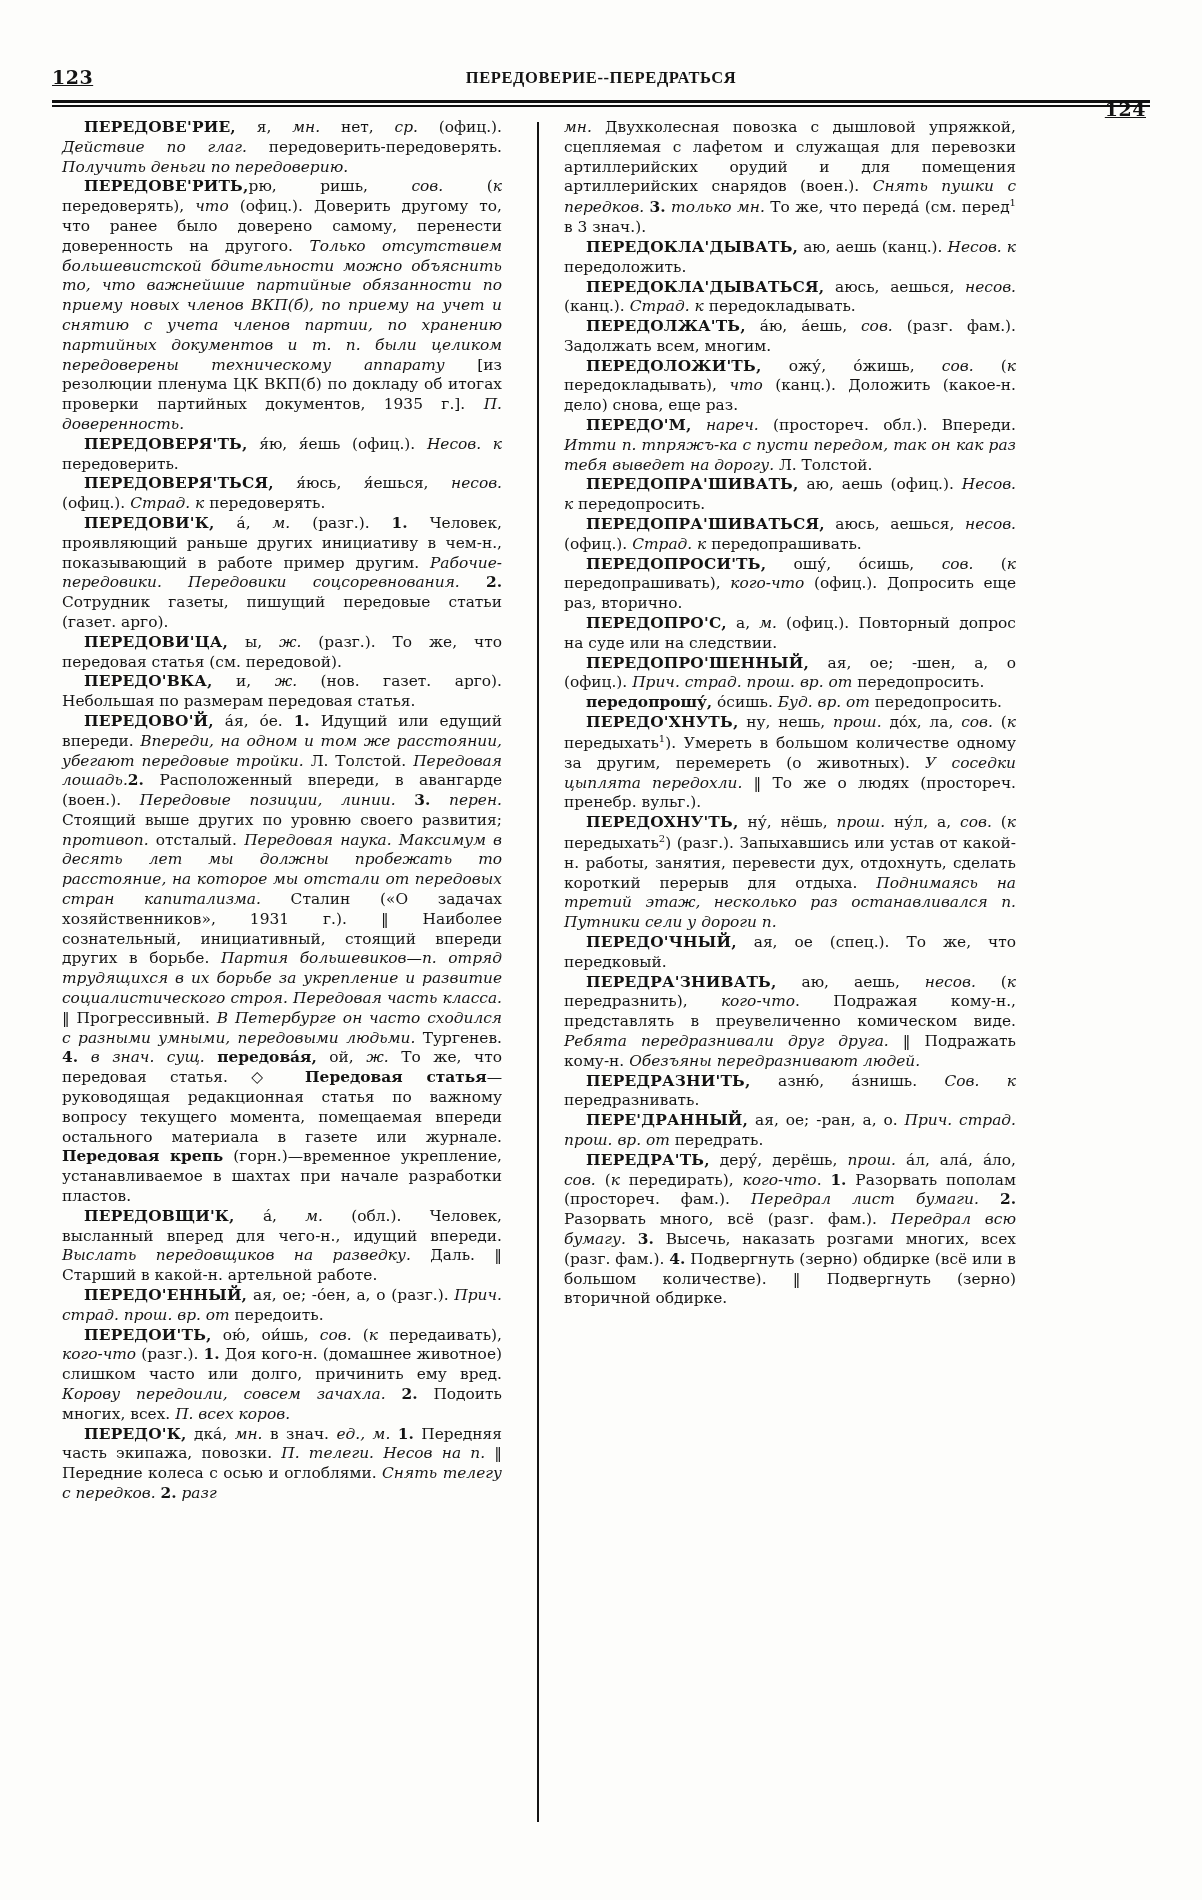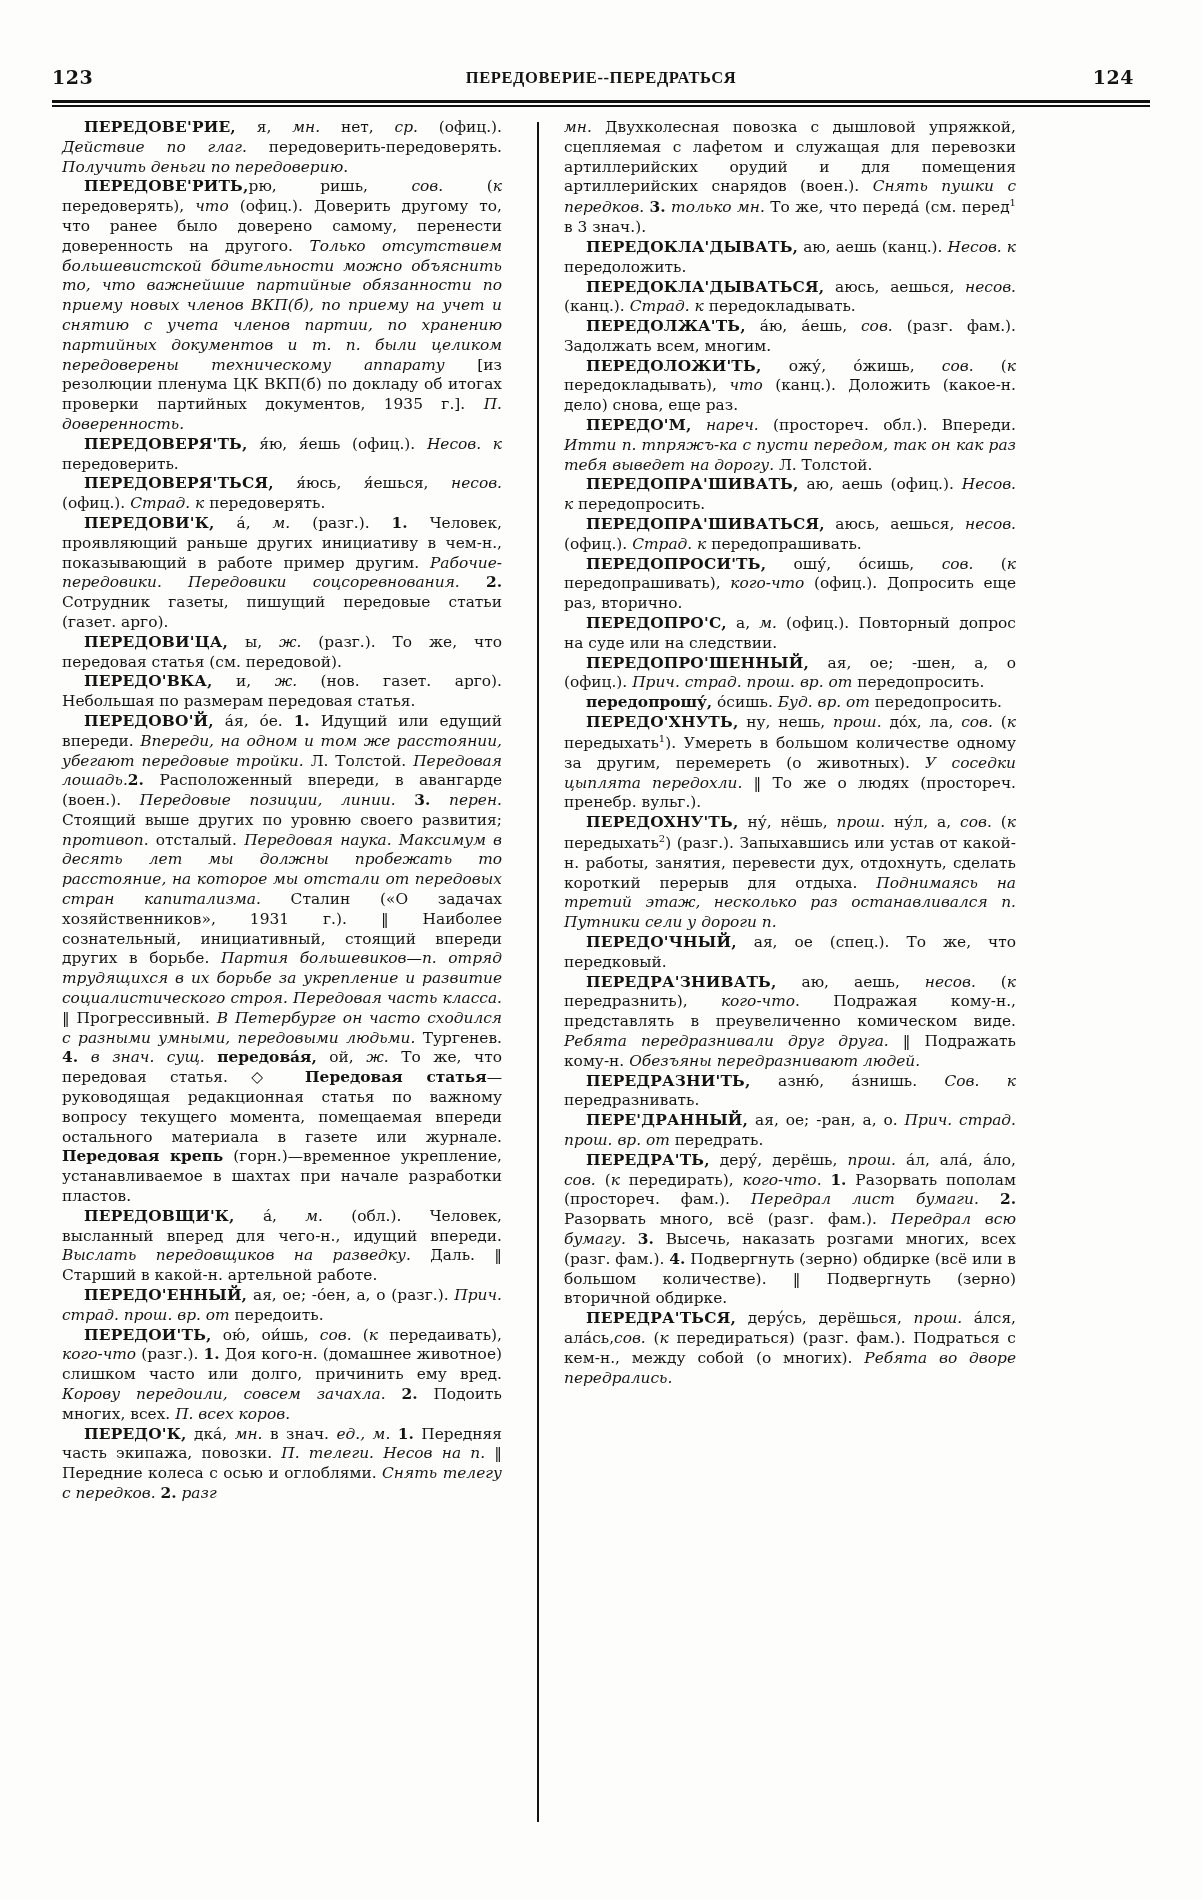--- a/index.html
+++ b/index.html
@@ -25,23 +25,24 @@
     height: 26px;
   }
   .folio {
     position: absolute;
     top: 0;
     font-weight: bold;
     font-size: 19px;
     letter-spacing: 0.5px;
     color: #141414;
     font-family: "DejaVu Serif", "Liberation Serif", serif;
+    text-decoration: underline;
   }
   .folio-left { left: 0; }
-  .folio-right { right: 16px; }
+  .folio-right { right: 4px; margin-top: 32px; }
   .running-head {
     position: absolute;
     top: 2px;
     left: 0;
     right: 0;
     text-align: center;
     font-weight: bold;
     font-size: 16.5px;
     letter-spacing: 0.6px;
     color: #141414;
@@ -157,17 +158,16 @@
         <p class="entry"><span class="hw">ПЕРЕДОПРО'С,</span><span> а, <i>м.</i> (офиц.). Повторный допрос на суде или на следствии.</span></p>
         <p class="entry"><span class="hw">ПЕРЕДОПРО'ШЕННЫЙ,</span><span> ая, ое; -шен, а, о (офиц.). <i>Прич. страд. прош. вр. от</i> передопросить.</span></p>
         <p class="entry"><span class="hw-lc">передопрошу́,</span><span> óсишь. <i>Буд. вр. от</i> передопросить.</span></p>
         <p class="entry"><span class="hw">ПЕРЕДО'ХНУТЬ,</span><span> ну, нешь, <i>прош.</i> дóх, ла, <i>сов.</i> (<i>к</i> передыхать<span class="sup">1</span>). Умереть в большом количестве одному за другим, перемереть (о животных). <i>У соседки цыплята передохли.</i> ‖ То же о людях (простореч. пренебр. вульг.).</span></p>
         <p class="entry"><span class="hw">ПЕРЕДОХНУ'ТЬ,</span><span> ну́, нёшь, <i>прош.</i> ну́л, а, <i>сов.</i> (<i>к</i> передыхать<span class="sup">2</span>) (разг.). Запыхавшись или устав от какой-н. работы, занятия, перевести дух, отдохнуть, сделать короткий перерыв для отдыха. <i>Поднимаясь на третий этаж, несколько раз останавливался п. Путники сели у дороги п.</i></span></p>
         <p class="entry"><span class="hw">ПЕРЕДО'ЧНЫЙ,</span><span> ая, ое (спец.). То же, что передковый.</span></p>
         <p class="entry"><span class="hw">ПЕРЕДРА'ЗНИВАТЬ,</span><span> аю, аешь, <i>несов.</i> (<i>к</i> передразнить), <i>кого-что</i>. Подражая кому-н., представлять в преувеличенно комическом виде. <i>Ребята передразнивали друг друга.</i> ‖ Подражать кому-н. <i>Обезъяны передразнивают людей.</i></span></p>
         <p class="entry"><span class="hw">ПЕРЕДРАЗНИ'ТЬ,</span><span> азню́, áзнишь. <i>Сов. к</i> передразнивать.</span></p>
         <p class="entry"><span class="hw">ПЕРЕ'ДРАННЫЙ,</span><span> ая, ое; -ран, а, о. <i>Прич. страд. прош. вр. от</i> передрать.</span></p>
         <p class="entry"><span class="hw">ПЕРЕДРА'ТЬ,</span><span> деру́, дерёшь, <i>прош.</i> áл, алá, áло, <i>сов.</i> (<i>к</i> передирать), <i>кого-что</i>. <b>1.</b> Разорвать пополам (простореч. фам.). <i>Передрал лист бумаги.</i> <b>2.</b> Разорвать много, всё (разг. фам.). <i>Передрал всю бумагу.</i> <b>3.</b> Высечь, наказать розгами многих, всех (разг. фам.). <b>4.</b> Подвергнуть (зерно) обдирке (всё или в большом количестве). ‖ Подвергнуть (зерно) вторичной обдирке.</span></p>
-        <p class="entry"><span class="hw">ПЕРЕДРА'ТЬСЯ,</span><span> дерýсь, дерёшься, <i>прош.</i> áлся, алáсь,<i>сов.</i> (<i>к</i> передираться) (разг. фам.). Подраться с кем-н., между собой (о многих). <i>Ребята во дворе передрались.</i></span></p>
       </div>
   </div>
 
 </div>
 
 </body></html>

